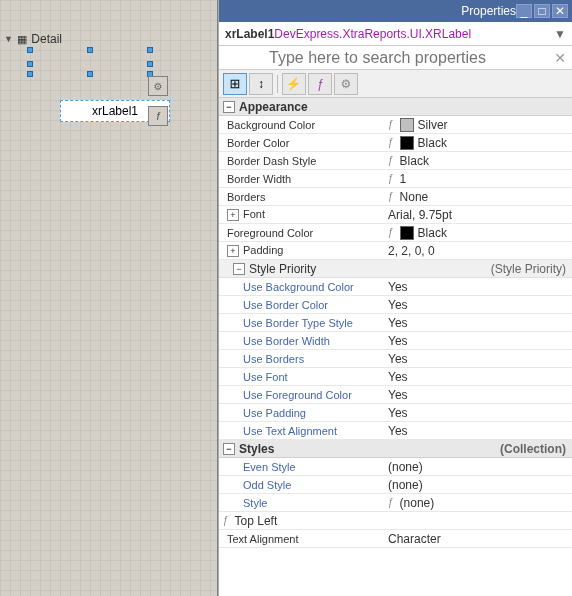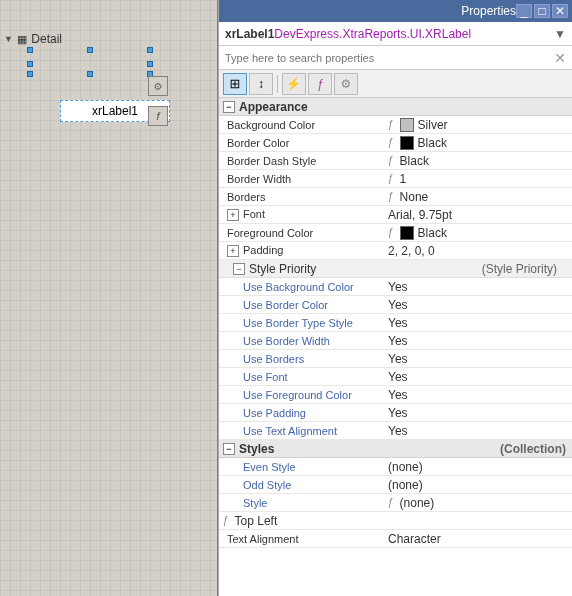--- a/index.html
+++ b/index.html
@@ -150,23 +150,24 @@
       border-bottom: 1px solid #ccc;
       display: flex;
       align-items: center;
       padding: 0 6px;
       flex-shrink: 0;
     }
     .search-input {
       flex: 1;
       border: none;
       outline: none;
-      font-size: 11px;
+      font-size: 16px;
       color: #999;
       background: transparent;
+      margin-left: 44px;
     }
     .search-clear {
       color: #999;
       font-size: 14px;
       cursor: pointer;
       line-height: 1;
     }
     .toolbar-row {
       height: 28px;
       background: #f0f0f0;
@@ -456,21 +457,21 @@
         <span class="expand-btn">+</span>Padding
       </div>
       <div class="prop-value">
         <span>2, 2, 0, 0</span>
       </div>
     </div>
 
     <div class="subsection-header">
       <span class="section-toggle" style="margin-right:4px;">−</span>
       <span>Style Priority</span>
-      <span style="margin-left:auto; padding-right:15px; color:#666; font-weight:normal;">(Style Priority)</span>
+      <span style="margin-left:auto; padding-right:6px; color:#666; font-weight:normal;">(Style Priority)</span>
     </div>
 
     <div class="prop-row">
       <div class="prop-name indented">Use Background Color</div>
       <div class="prop-value">
         <span>Yes</span>
       </div>
     </div>
     <div class="prop-row">
       <div class="prop-name indented">Use Border Color</div>

